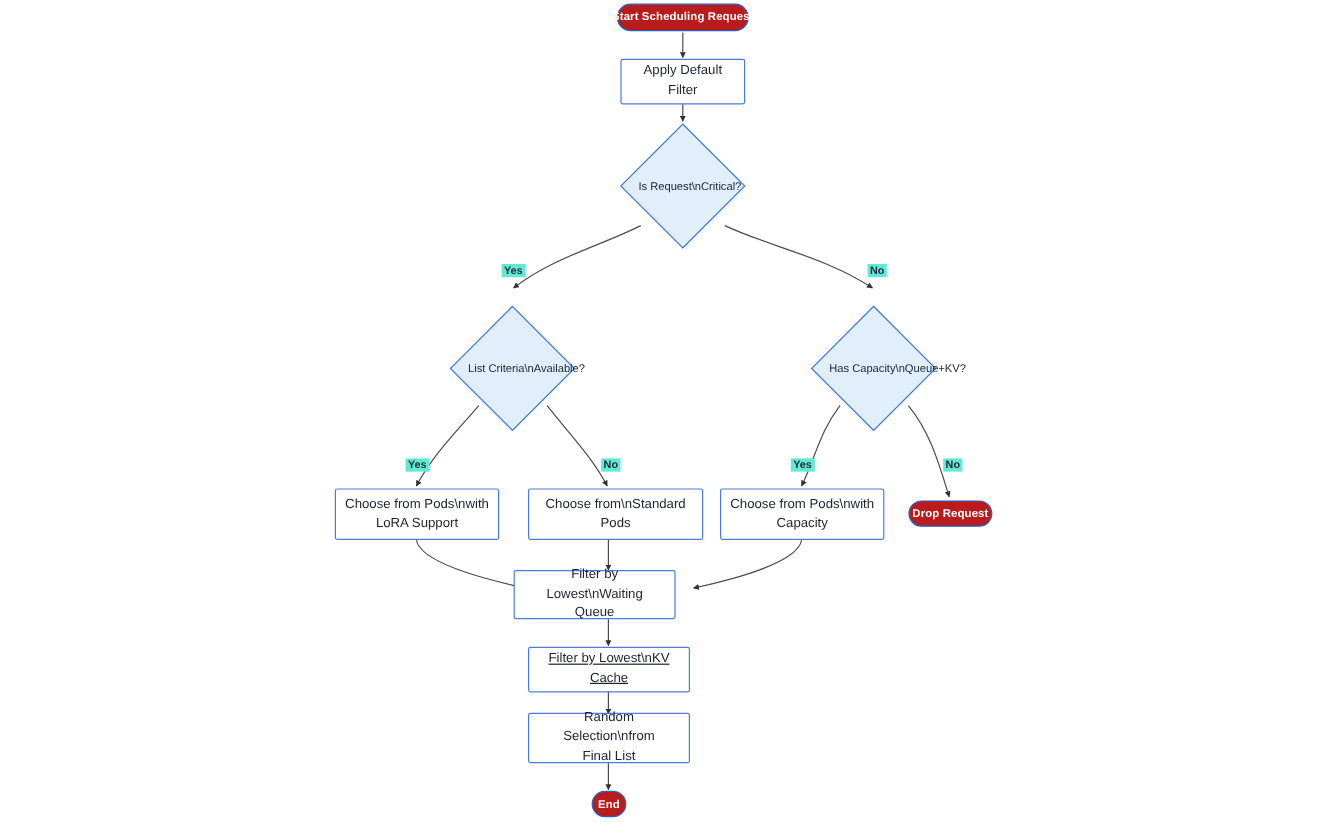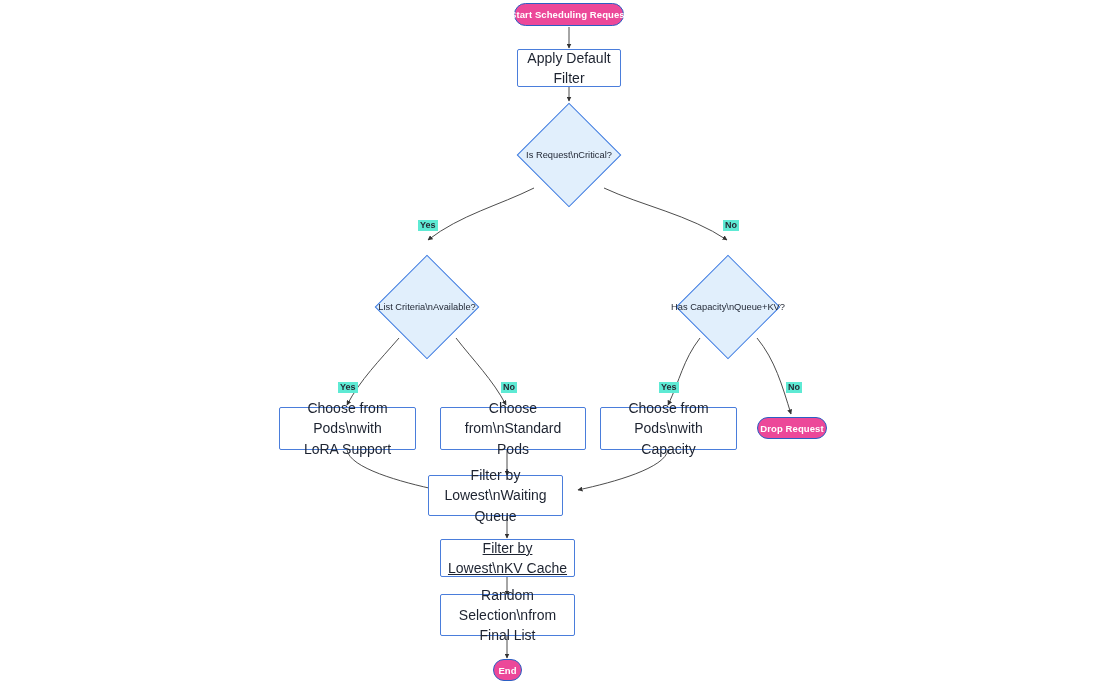--- a/index.html
+++ b/index.html
@@ -9,49 +9,49 @@
     -webkit-font-smoothing:antialiased;
     overflow:hidden;
   }
   #canvas{position:relative;width:1103px;height:685px;background:#ffffff;}
   svg#edges{position:absolute;left:0;top:0;width:1103px;height:685px;overflow:visible;}
 
   .node{position:absolute;box-sizing:border-box;}
 
   
   .stadium{
-    background:#ec4899;
+    background:#b91c1c;
     border:1px solid #2a5fc4;
     border-radius:999px;
     color:#ffffff;
     font-size:9.5px;
     font-weight:700;
     display:flex;align-items:center;justify-content:center;
     text-align:center;
     white-space:nowrap;
     letter-spacing:.1px;
   }
 
   
   .process{
     background:#ffffff;
     border:1.4px solid #4a7ddb;
     border-radius:2px;
     color:#1d2330;
-    font-size:14px;
+    font-size:11px;
     display:flex;align-items:center;justify-content:center;
     text-align:center;
     line-height:1.45;
     padding:18px 6px;
   }
   .process span{display:block;}
 
   
   .decision{
-    display:flex;align-items:center;justify-content:center;
+    display:flex;align-items:center;
   }
   .decision .dshape{
     position:absolute;left:0;top:0;width:100%;height:100%;
     background:#e1effc;
     border:1.6px solid #3a78e0;
     transform:rotate(45deg);
     box-sizing:border-box;
   }
   .decision .dlabel{
     position:relative;

